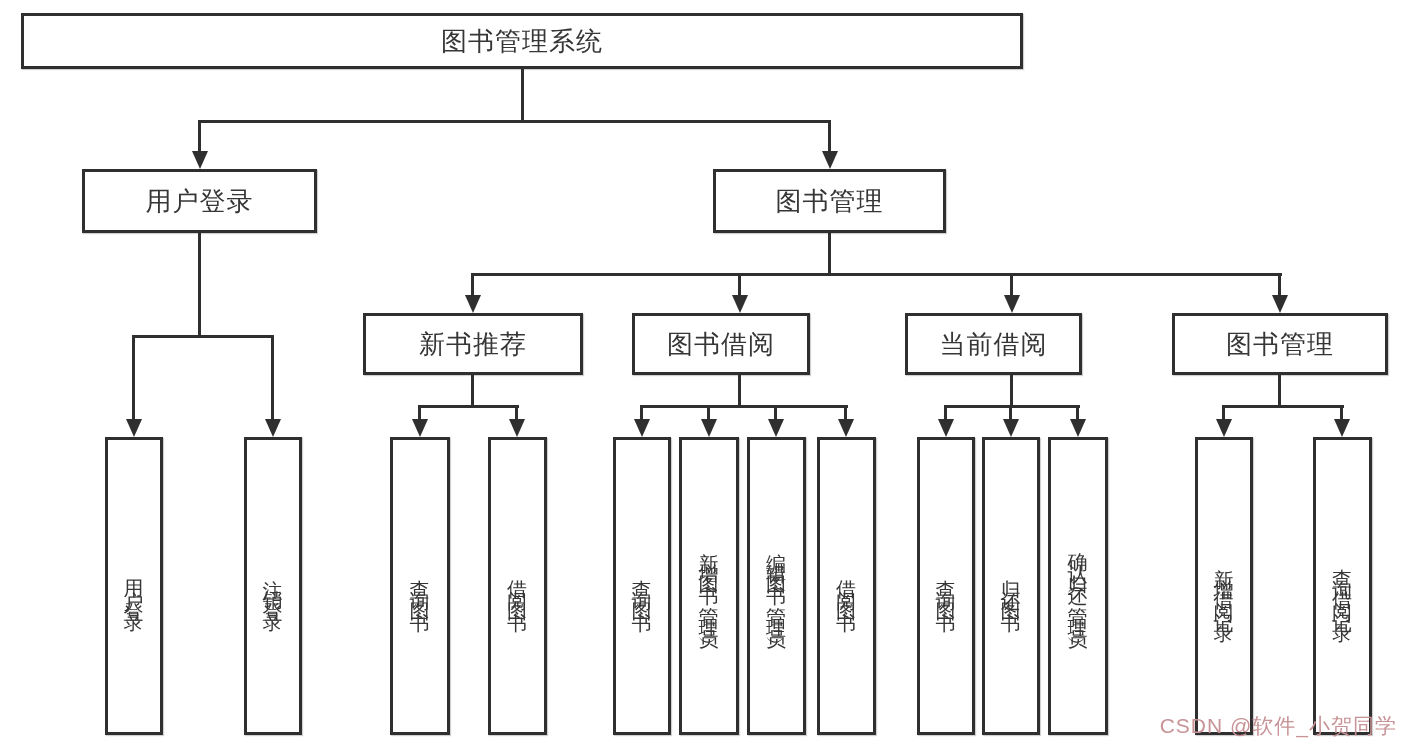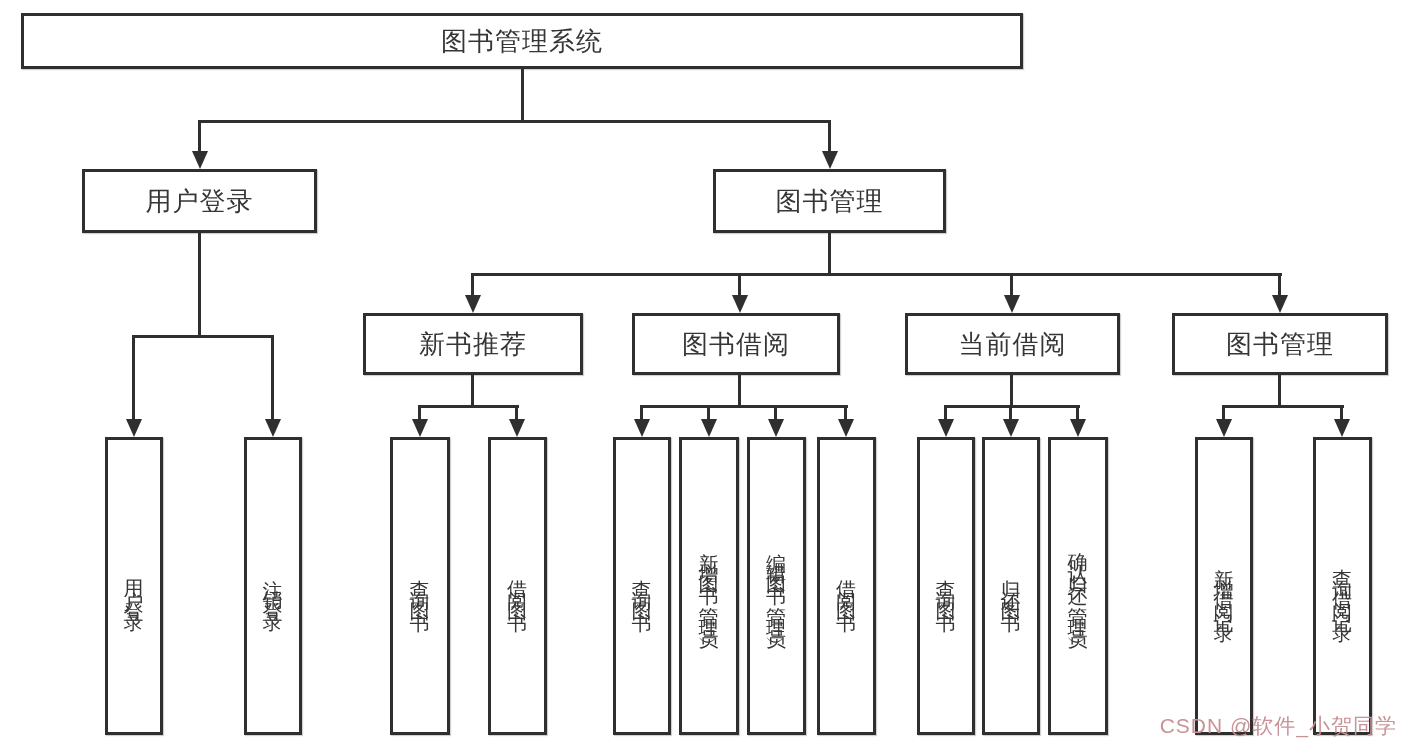--- a/index.html
+++ b/index.html
@@ -68,24 +68,24 @@
   <div class="line" style="left:738px;top:273px;width:3px;height:24px;"></div>
   <div class="arrow" style="left:732px;top:295px;"></div>
   <div class="line" style="left:1010px;top:273px;width:3px;height:24px;"></div>
   <div class="arrow" style="left:1004px;top:295px;"></div>
   <div class="line" style="left:1278px;top:273px;width:3px;height:24px;"></div>
   <div class="arrow" style="left:1272px;top:295px;"></div>
 
   <div class="box lvl2" style="left:363px;width:220px;">
     <span class="hlabel">新书推荐</span>
   </div>
-  <div class="box lvl2" style="left:632px;width:208px;">
+  <div class="box lvl2" style="left:632px;width:178px;">
     <span class="hlabel">图书借阅</span>
   </div>
-  <div class="box lvl2" style="left:905px;width:215px;">
+  <div class="box lvl2" style="left:905px;width:177px;">
     <span class="hlabel">当前借阅</span>
   </div>
   <div class="box lvl2" style="left:1172px;width:216px;">
     <span class="hlabel">图书管理</span>
   </div>
 
   <div class="line" style="left:471px;top:375px;width:3px;height:30px;"></div>
   <div class="line" style="left:418px;top:405px;width:101px;height:3px;"></div>
   <div class="line" style="left:418px;top:405px;width:3px;height:16px;"></div>
   <div class="arrow" style="left:412px;top:419px;"></div>

